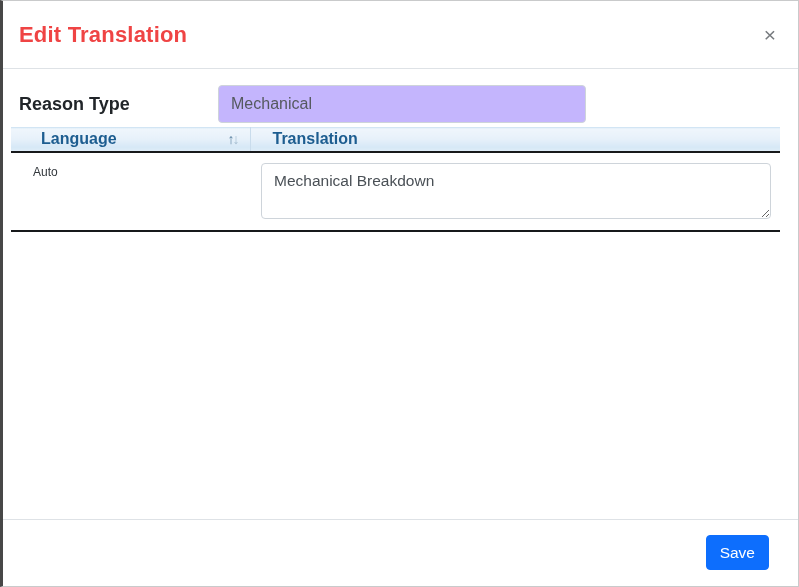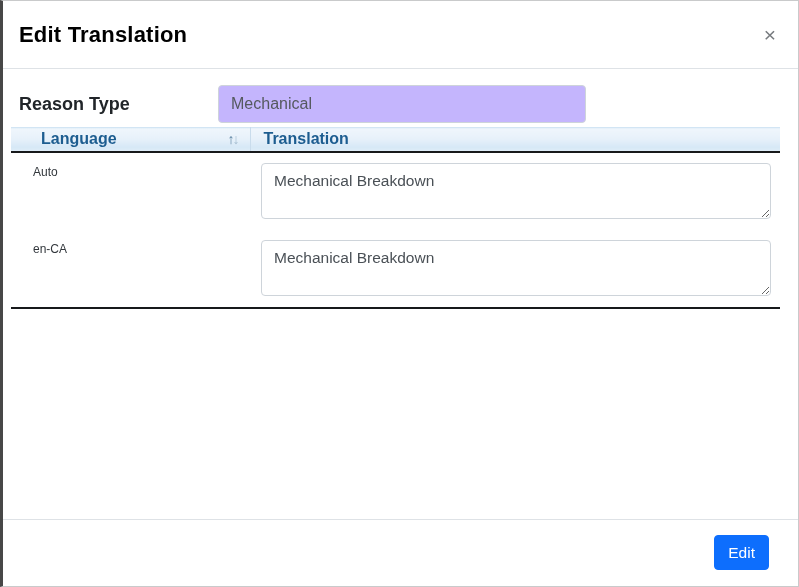--- a/index.html
+++ b/index.html
@@ -18,21 +18,21 @@
     overflow: hidden;
   }
   
   .modal-header {
     height: 68px; flex: 0 0 68px;
     padding: 0 16px 0 16px;
     display: flex; align-items: center; justify-content: space-between;
     border-bottom: 1px solid #dee2e6;
   }
   .modal-title {
-    font-size: 22px; font-weight: 700; color: #000000; letter-spacing: .2px; text-align: center;
+    font-size: 22px; font-weight: 700; color: #ef4444; letter-spacing: .2px; text-align: center;
   }
   .close-btn {
     background: none; border: none; cursor: pointer;
     font-size: 21px; line-height: 1; color: #767a7e; padding: 4px 6px;
     font-family: inherit;
   }
   
   .modal-body { flex: 1 1 auto; padding-top: 24px; overflow: hidden; }
   .form-row {
     display: flex; align-items: center;
@@ -59,21 +59,21 @@
   .tbl col.c2 { width: 530px; }
   .tbl thead th {
     height: 24px;
     background: linear-gradient(180deg, #eff6fc 0%, #e7f1fa 45%, #d6e8f6 82%, #e0edf8 100%);
     border-top: 1px solid #d2e5f4;
     border-bottom: 2px solid #17191b;
     color: #1d5d90; font-size: 16px; font-weight: 700;
     text-align: left; vertical-align: middle;
   }
   .tbl thead th.th-lang { padding-left: 30px; border-right: 1px solid #c9dcec; position: relative; cursor: pointer; }
-  .tbl thead th.th-trans { padding-left: 13px; }
+  .tbl thead th.th-trans { padding-left: 22px; }
   .sort-icon {
     position: absolute; right: 12px; top: 50%; transform: translateY(-50%);
     font-weight: 400; font-size: 14px; letter-spacing: -2px;
   }
   .sort-icon .up { color: #5f85a3; }
   .sort-icon .down { color: #a6bed1; }
   .tbl tbody td { vertical-align: top; }
   .tbl tbody td.lang-cell {
     padding: 12px 0 0 22px;
     font-size: 12px; color: #32373c;
@@ -138,28 +138,22 @@
           </th>
         </tr>
       </thead>
       <tbody>
         <tr>
           <td class="lang-cell">Auto</td>
           <td class="trans-cell">
             <textarea class="trans-textarea" style="">Mechanical Breakdown</textarea>
           </td>
         </tr>
-        <tr>
-          <td class="lang-cell">en-CA</td>
-          <td class="trans-cell">
-            <textarea class="trans-textarea" style="">Mechanical Breakdown</textarea>
-          </td>
-        </tr>
       </tbody>
     </table>
 
   </div>
 
   <div class="modal-footer">
-    <button class="btn-primary">Edit</button>
+    <button class="btn-primary">Save</button>
   </div>
 
 </div>
 
 </body></html>

